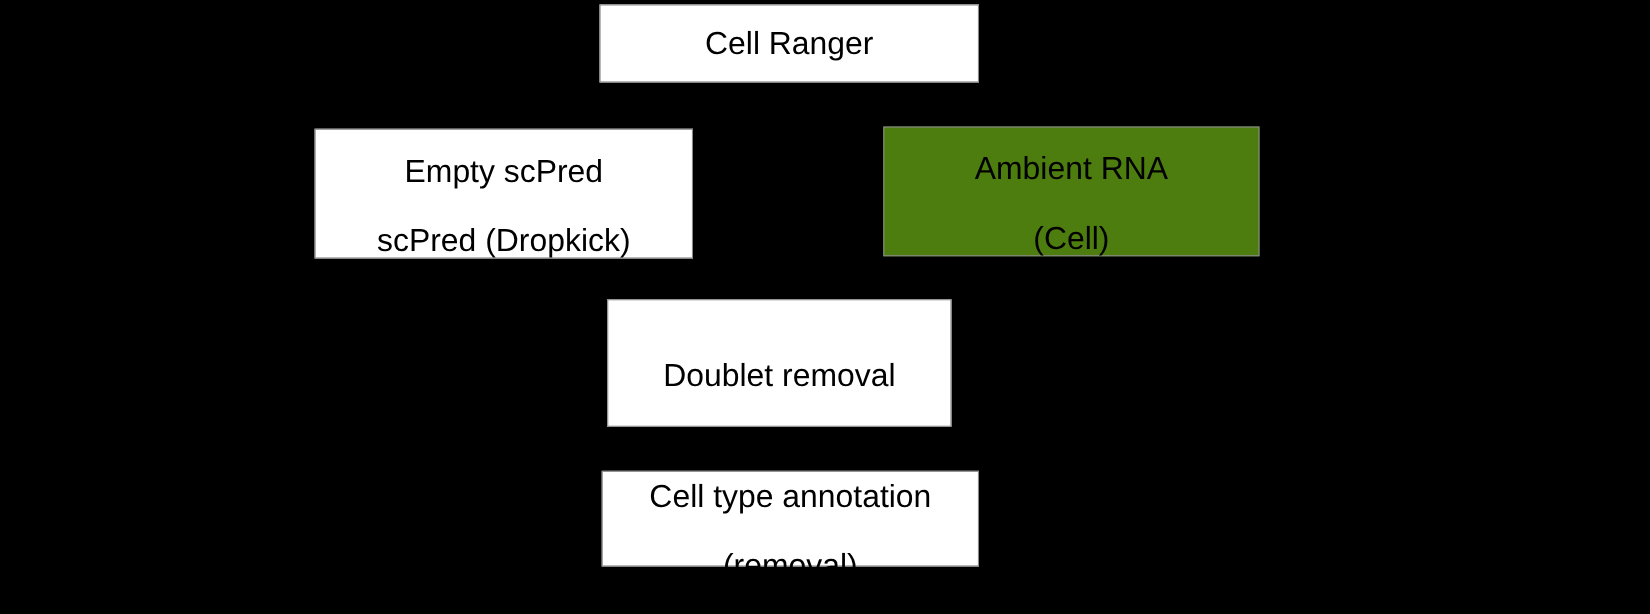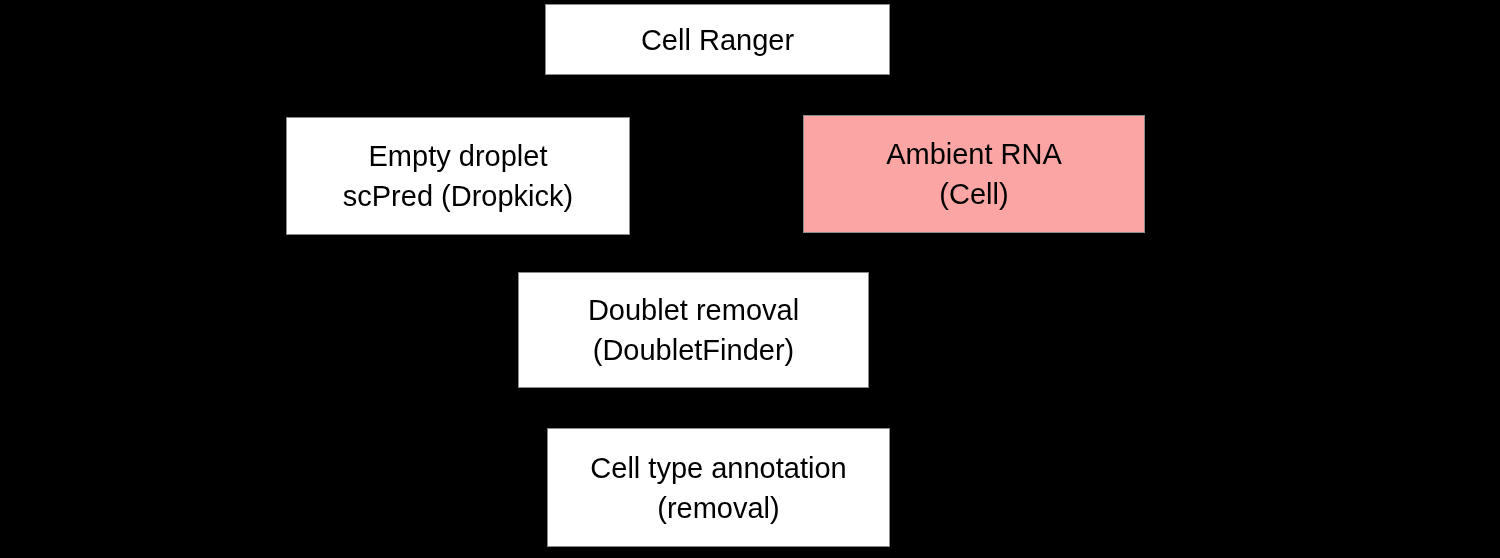--- a/index.html
+++ b/index.html
@@ -25,51 +25,51 @@
     flex-direction: column;
     align-items: center;
     justify-content: center;
     text-align: center;
     font-size: 29px;
     line-height: 40px;
     white-space: nowrap;
   }
   .node .line {
     display: block;
+    margin-top: 23px;
   }
   
   .n0 { left: 545px; top: 4px;   width: 345px; height: 71px; }
   .n1 { left: 286px; top: 117px; width: 344px; height: 118px; }
   .n2 { left: 803px; top: 115px; width: 342px; height: 118px; }
-  .n3 { left: 518px; top: 272px; width: 351px; height: 116px; }
-  .n4 { left: 547px; top: 428px; width: 343px; height: 119px; }
+  .n3 { left: 552px; top: 272px; width: 313px; height: 116px; }
+  .n4 { left: 547px; top: 428px; width: 343px; height: 87px; }
 </style>
 </head>
 <body>
 
 <div class="canvas" style="background: rgb(0, 0, 0);">
 
   <div class="node n0" style="background: rgb(255, 255, 255); color: rgb(0, 0, 0);">
     <span class="line">Cell Ranger</span>
     <span class="line"></span>
   </div>
 
   <div class="node n1" style="background: rgb(255, 255, 255); color: rgb(0, 0, 0);">
-    <span class="line">Empty droplet</span>
+    <span class="line">Empty scPred</span>
     <span class="line">scPred (Dropkick)</span>
   </div>
 
-  <div class="node n2" style="background: #fca5a5; color: rgb(0, 0, 0);">
+  <div class="node n2" style="background: #4d7c0f; color: rgb(0, 0, 0);">
     <span class="line">Ambient RNA</span>
     <span class="line">(Cell)</span>
   </div>
 
   <div class="node n3" style="background: rgb(255, 255, 255); color: rgb(0, 0, 0);">
     <span class="line">Doublet removal</span>
-    <span class="line">(DoubletFinder)</span>
   </div>
 
   <div class="node n4" style="background: rgb(255, 255, 255); color: rgb(0, 0, 0);">
     <span class="line">Cell type annotation</span>
     <span class="line">(removal)</span>
   </div>
 
 </div>
 
 </body></html>

